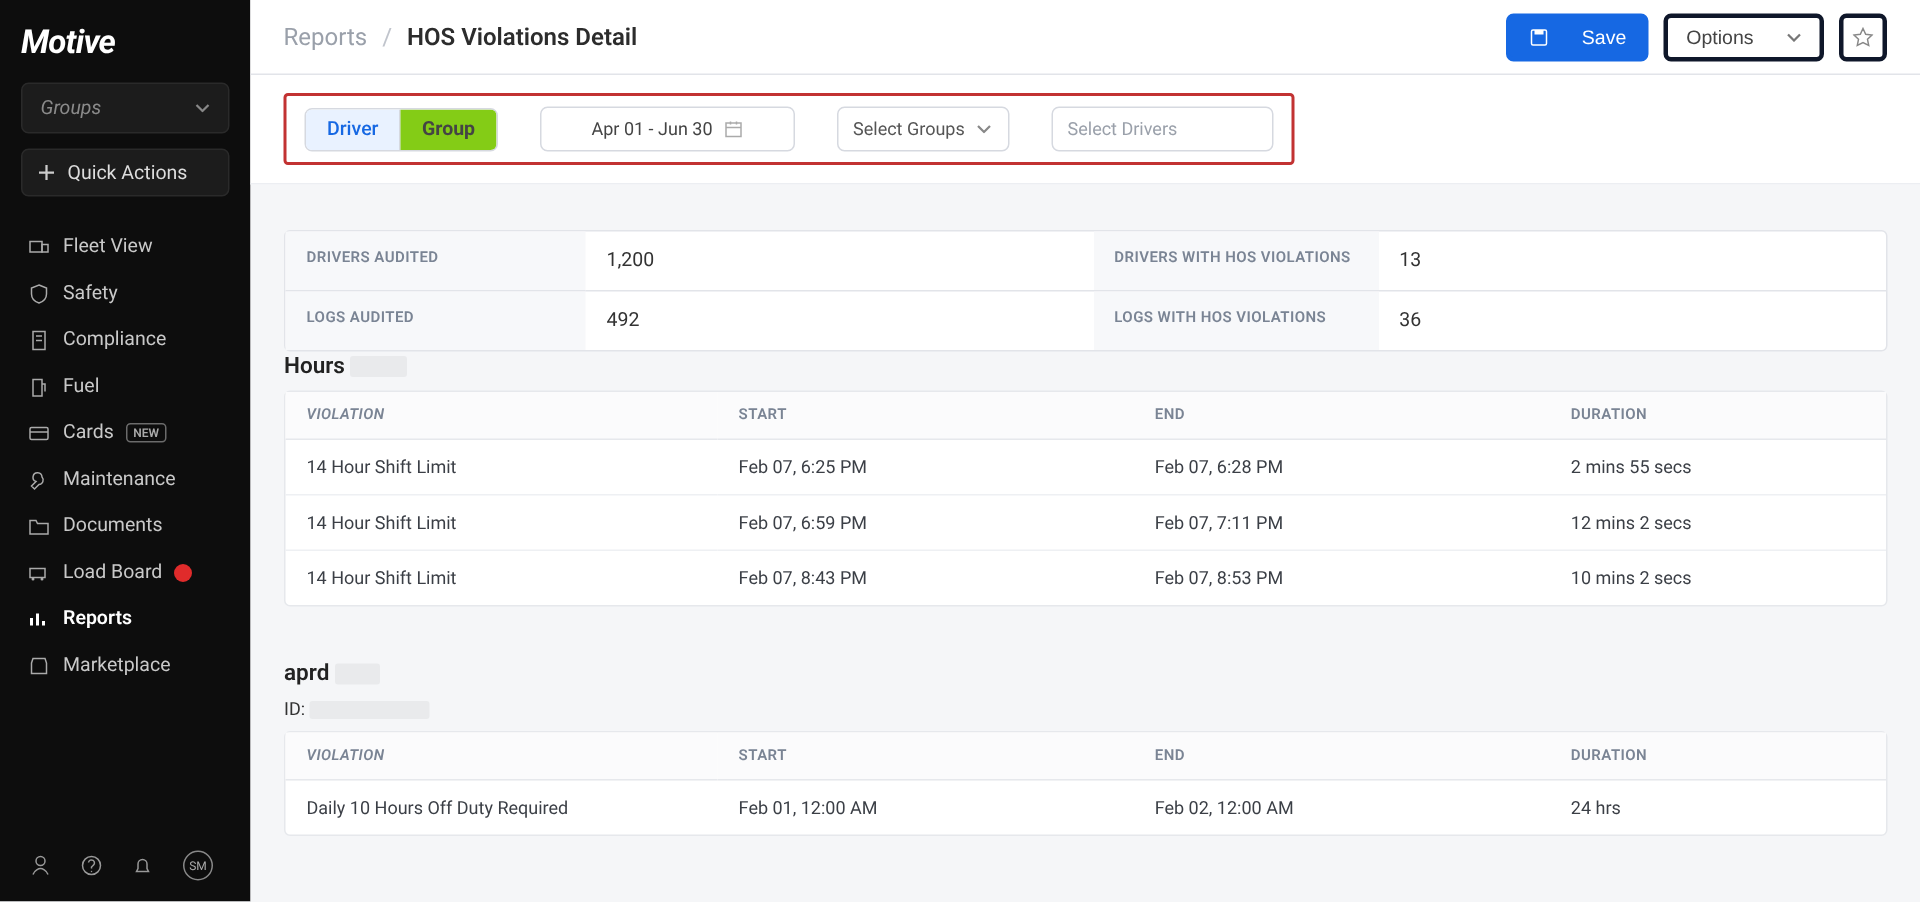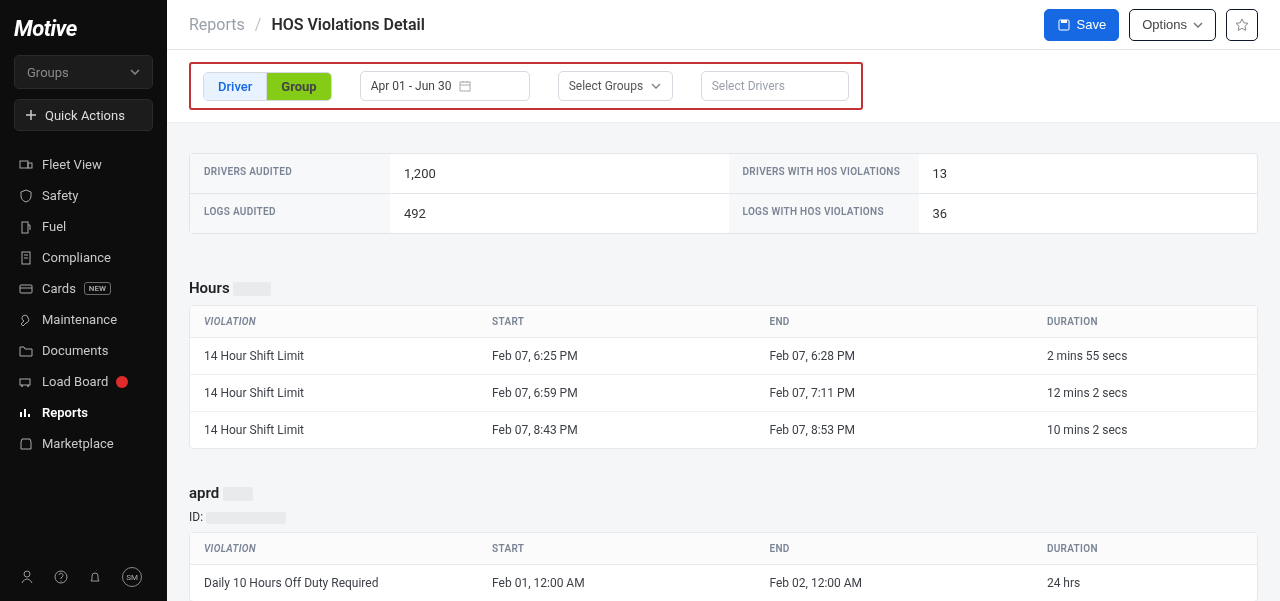--- a/index.html
+++ b/index.html
@@ -37,20 +37,21 @@
     border: 1px solid #2a2a2a;
     border-radius: 5px;
     height: 34px;
     display: flex;
     align-items: center;
     justify-content: space-between;
     padding: 0 12px;
     color: #8a8a8a;
     font-size: 13px;
     cursor: pointer;
+    font-style: italic;
   }
   .quick-actions {
     margin: 0 14px 14px 14px;
     background: #1c1c1c;
     border: 1px solid #2a2a2a;
     border-radius: 5px;
     height: 32px;
     display: flex;
     align-items: center;
     padding: 0 10px;
@@ -119,23 +120,23 @@
     display: flex;
     align-items: center;
     gap: 10px;
     font-size: 16px;
   }
   .breadcrumb .muted { color: #9aa0aa; }
   .breadcrumb .sep { color: #c0c4cc; }
   .breadcrumb .title { color: #2c2c2c; font-weight: 600; }
   .topbar-actions { display: flex; gap: 10px; align-items: center; }
   .btn {
-    border-radius: 5px; border: 1px solid #0f172a; background: #fff;
+    border-radius: 5px; border: 3px solid #0f172a; background: #fff;
     height: 32px; padding: 0 12px; font-size: 13px; display: inline-flex;
-    align-items: center; gap: 6px; cursor: pointer; color: #444;
+    align-items: center; gap: 22px; cursor: pointer; color: #444;
   }
   .btn.primary { background: #1668e3; border-color: #1668e3; color: #fff; font-weight: 500; }
   .btn.iconbtn { width: 32px; justify-content: center; padding: 0; }
 
   
   .filters-wrap {
     background: #fff;
     border-bottom: 1px solid #eceef2;
     padding: 12px 22px;
   }
@@ -153,38 +154,37 @@
   .seg-btn {
     padding: 6px 14px; font-size: 13px; color: #444; cursor: pointer; background: #84cc16; font-weight: bold;
   }
   .seg-btn.active { background: #e9f2ff; color: #1668e3; font-weight: 500; }
   .seg-btn:first-child { border-right: 1px solid #d6d9e0; }
   .field {
     border: 1px solid #d6d9e0; border-radius: 5px; background: #fff;
     height: 30px; display: inline-flex; align-items: center; padding: 0 10px;
     font-size: 12px; color: #444; gap: 8px; cursor: pointer;
   }
-  .field.grow { width: 170px; justify-content: flex-start; }
+  .field.grow { width: 170px; justify-content: center; }
   .field.sel { width: 115px; color: #555; }
   .field.input { width: 148px; color: #9aa0aa; }
 
   .content {
     flex: 1;
     overflow-y: auto;
     padding: 30px 22px 20px 22px;
   }
 
   
   .summary {
     display: grid;
     grid-template-columns: 200px 1fr 190px 1fr;
     border: 1px solid #e2e4e9;
     border-radius: 4px;
     background: #fff;
-    margin-bottom: 45px;
   }
   .summary-cell {
     padding: 12px 14px;
     border-bottom: 1px solid #e2e4e9;
     font-size: 12px;
   }
   .summary-cell.lbl {
     background: #f7f8fa;
     color: #7a8494;
     font-weight: 600;
@@ -276,34 +276,34 @@
       <span class="icon">
           <svg width="12" height="14" viewBox="0 0 12 14">
             <path d="M6 1l5 2v4c0 3-2 5-5 6-3-1-5-3-5-6V3l5-2z" stroke="#aaa" fill="none"></path>
           </svg>
         </span>
       <span>Safety</span>
     </div>
     <div class="nav-item">
       <span class="icon">
           <svg width="12" height="14" viewBox="0 0 12 14">
+            <rect x="2" y="1" width="8" height="12" stroke="#aaa" fill="none"></rect>
+            <path d="M4 4h4M4 7h4" stroke="#aaa"></path>
+          </svg>
+        </span>
+      <span>Compliance</span>
+    </div>
+    <div class="nav-item">
+      <span class="icon">
+          <svg width="12" height="14" viewBox="0 0 12 14">
             <rect x="2" y="2" width="6" height="11" stroke="#aaa" fill="none"></rect>
             <path d="M8 5h2v5" stroke="#aaa" fill="none"></path>
           </svg>
         </span>
       <span>Fuel</span>
-    </div>
-    <div class="nav-item">
-      <span class="icon">
-          <svg width="12" height="14" viewBox="0 0 12 14">
-            <rect x="2" y="1" width="8" height="12" stroke="#aaa" fill="none"></rect>
-            <path d="M4 4h4M4 7h4" stroke="#aaa"></path>
-          </svg>
-        </span>
-      <span>Compliance</span>
     </div>
     <div class="nav-item">
       <span class="icon">
           <svg width="14" height="10" viewBox="0 0 14 10">
             <rect x="1" y="1" width="12" height="8" rx="1" stroke="#aaa" fill="none"></rect>
             <path d="M1 4h12" stroke="#aaa"></path>
           </svg>
         </span>
       <span>Cards</span>
       <span class="new-badge">NEW</span>

